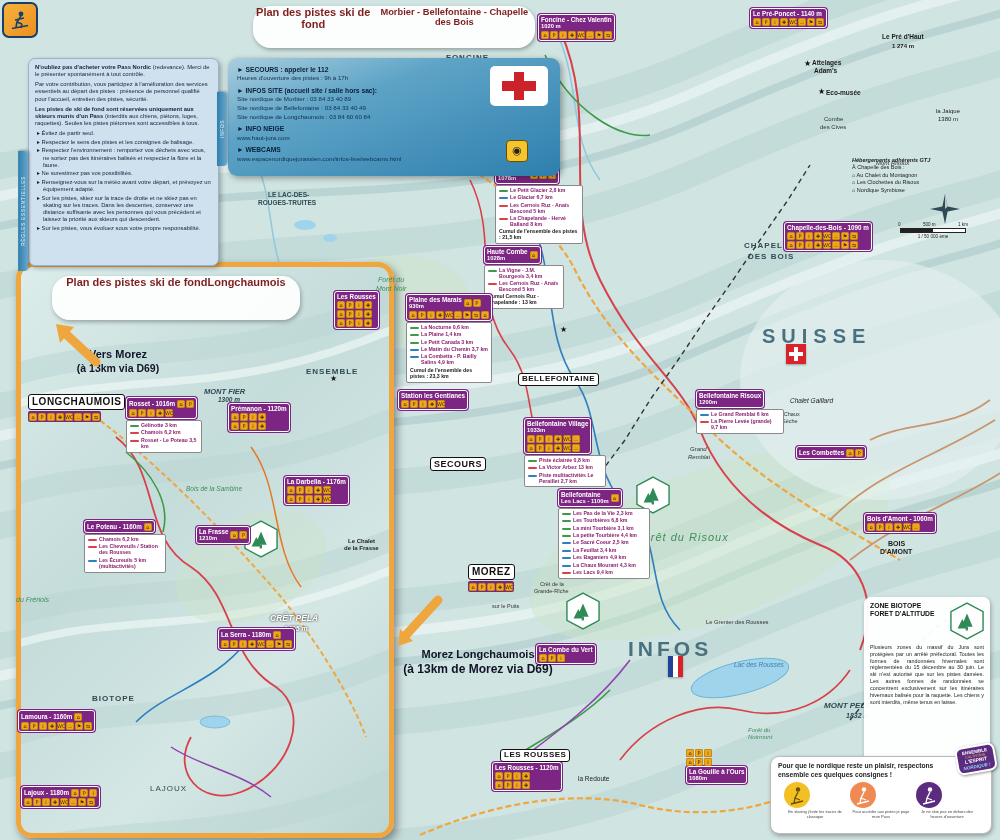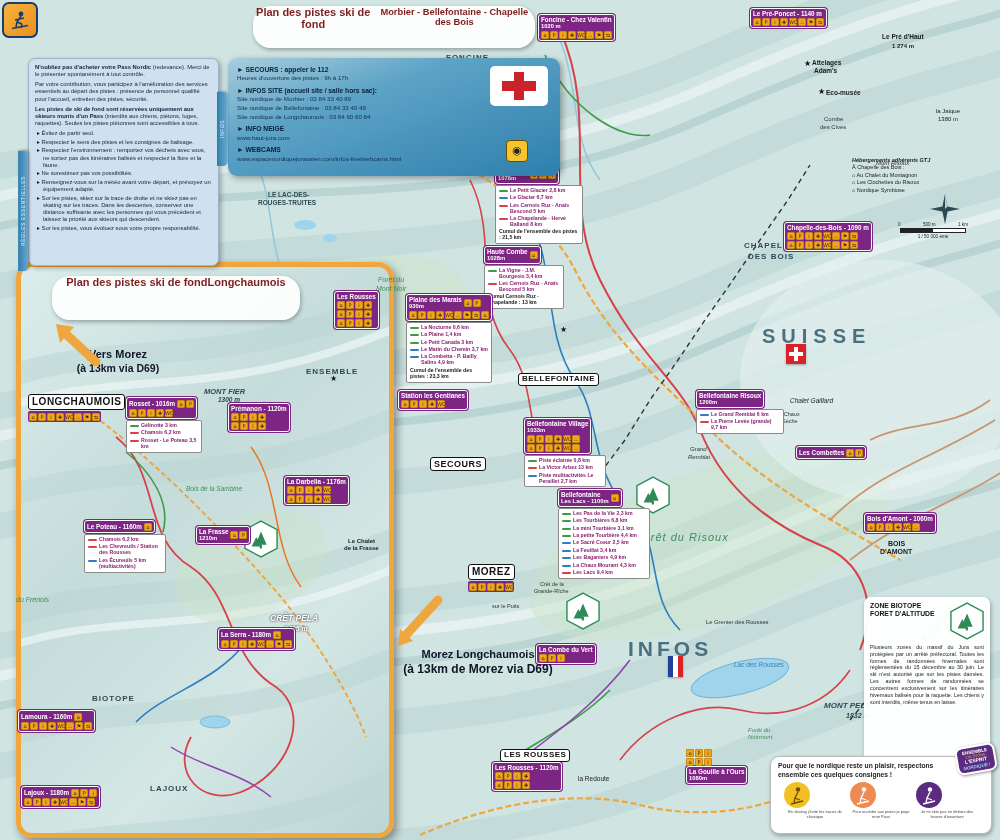--- a/index.html
+++ b/index.html
@@ -978,21 +978,21 @@
     <div class="mlabel" style="left: 744px; top: 242px; font-size: 8px; font-weight: bold; letter-spacing: 1px;">CHAPELLE</div>
     <div class="mlabel" style="left: 748px; top: 253px; font-size: 8px; font-weight: bold; letter-spacing: 1px;">DES BOIS</div>
     <div class="mlabel" style="left: 762px; top: 326px; font-size: 20px; font-weight: bold; letter-spacing: 6px; color: rgb(73, 112, 126);">SUISSE</div>
     <div class="mlabel" style="left: 628px; top: 638px; font-size: 21px; font-weight: bold; letter-spacing: 4px; color: rgb(73, 112, 126);">INFOS</div>
     <div class="mlabel" style="left: 824px; top: 702px; font-size: 8px; font-weight: bold; font-style: italic;">MONT PELE</div>
     <div class="mlabel" style="left: 846px; top: 712px; font-size: 7px; font-weight: bold; font-style: italic;">1832 m</div>
     <div class="mlabel" style="left: 204px; top: 388px; font-size: 7.5px; font-weight: bold; font-style: italic;">MONT FIER</div>
     <div class="mlabel" style="left: 218px; top: 397px; font-size: 6.5px; font-weight: bold; font-style: italic;">1300 m</div>
     <div class="mlabel" style="left: 306px; top: 368px; font-size: 8px; font-weight: bold; letter-spacing: 1px;">ENSEMBLE</div>
     <div class="mlabel" style="left: 92px; top: 695px; font-size: 8px; font-weight: bold; letter-spacing: 1px;">BIOTOPE</div>
-    <div class="mlabel" style="left: 150px; top: 785px; font-size: 8px; font-weight: bold; letter-spacing: 1px;">LAJOUX</div>
+    <div class="mlabel" style="left: 150px; top: 785px; font-size: 8px; font-weight: normal; letter-spacing: 1px;">LAJOUX</div>
     <div class="mlabel" style="left: 270px; top: 614px; font-size: 8.5px; font-weight: bold; font-style: italic; color: rgb(255, 255, 255); text-shadow: rgb(85, 85, 85) 0px 0px 2px, rgb(85, 85, 85) 0px 0px 2px;">CRÊT PELA</div>
     <div class="mlabel" style="left: 284px; top: 625px; font-size: 7px; font-weight: bold; font-style: italic; color: rgb(255, 255, 255); text-shadow: rgb(85, 85, 85) 0px 0px 2px, rgb(85, 85, 85) 0px 0px 2px;">1495 m</div>
     <div class="mlabel" style="left: 378px; top: 276px; font-size: 7px; font-style: italic; color: rgb(63, 143, 90);">Forêt du</div>
     <div class="mlabel" style="left: 376px; top: 285px; font-size: 7px; font-style: italic; color: rgb(63, 143, 90);">Mont Noir</div>
     <div class="mlabel" style="left: 636px; top: 532px; font-size: 11px; font-style: italic; letter-spacing: 1px; color: rgb(63, 143, 90);">Forêt du Risoux</div>
     <div class="mlabel" style="left: 186px; top: 486px; font-size: 6.5px; font-style: italic; color: rgb(63, 143, 90);">Bois de la Sambine</div>
     <div class="mlabel" style="left: 16px; top: 596px; font-size: 7px; font-style: italic; color: rgb(63, 143, 90);">du Frénois</div>
     <div class="mlabel" style="left: 748px; top: 727px; font-size: 6px; font-style: italic; color: rgb(63, 143, 90);">Forêt du</div>
     <div class="mlabel" style="left: 748px; top: 734px; font-size: 6px; font-style: italic; color: rgb(63, 143, 90);">Noirmont</div>
     <div class="mlabel" style="left: 348px; top: 538px; font-size: 6px; font-weight: bold; color: rgb(28, 28, 28);">Le Chalet</div>

